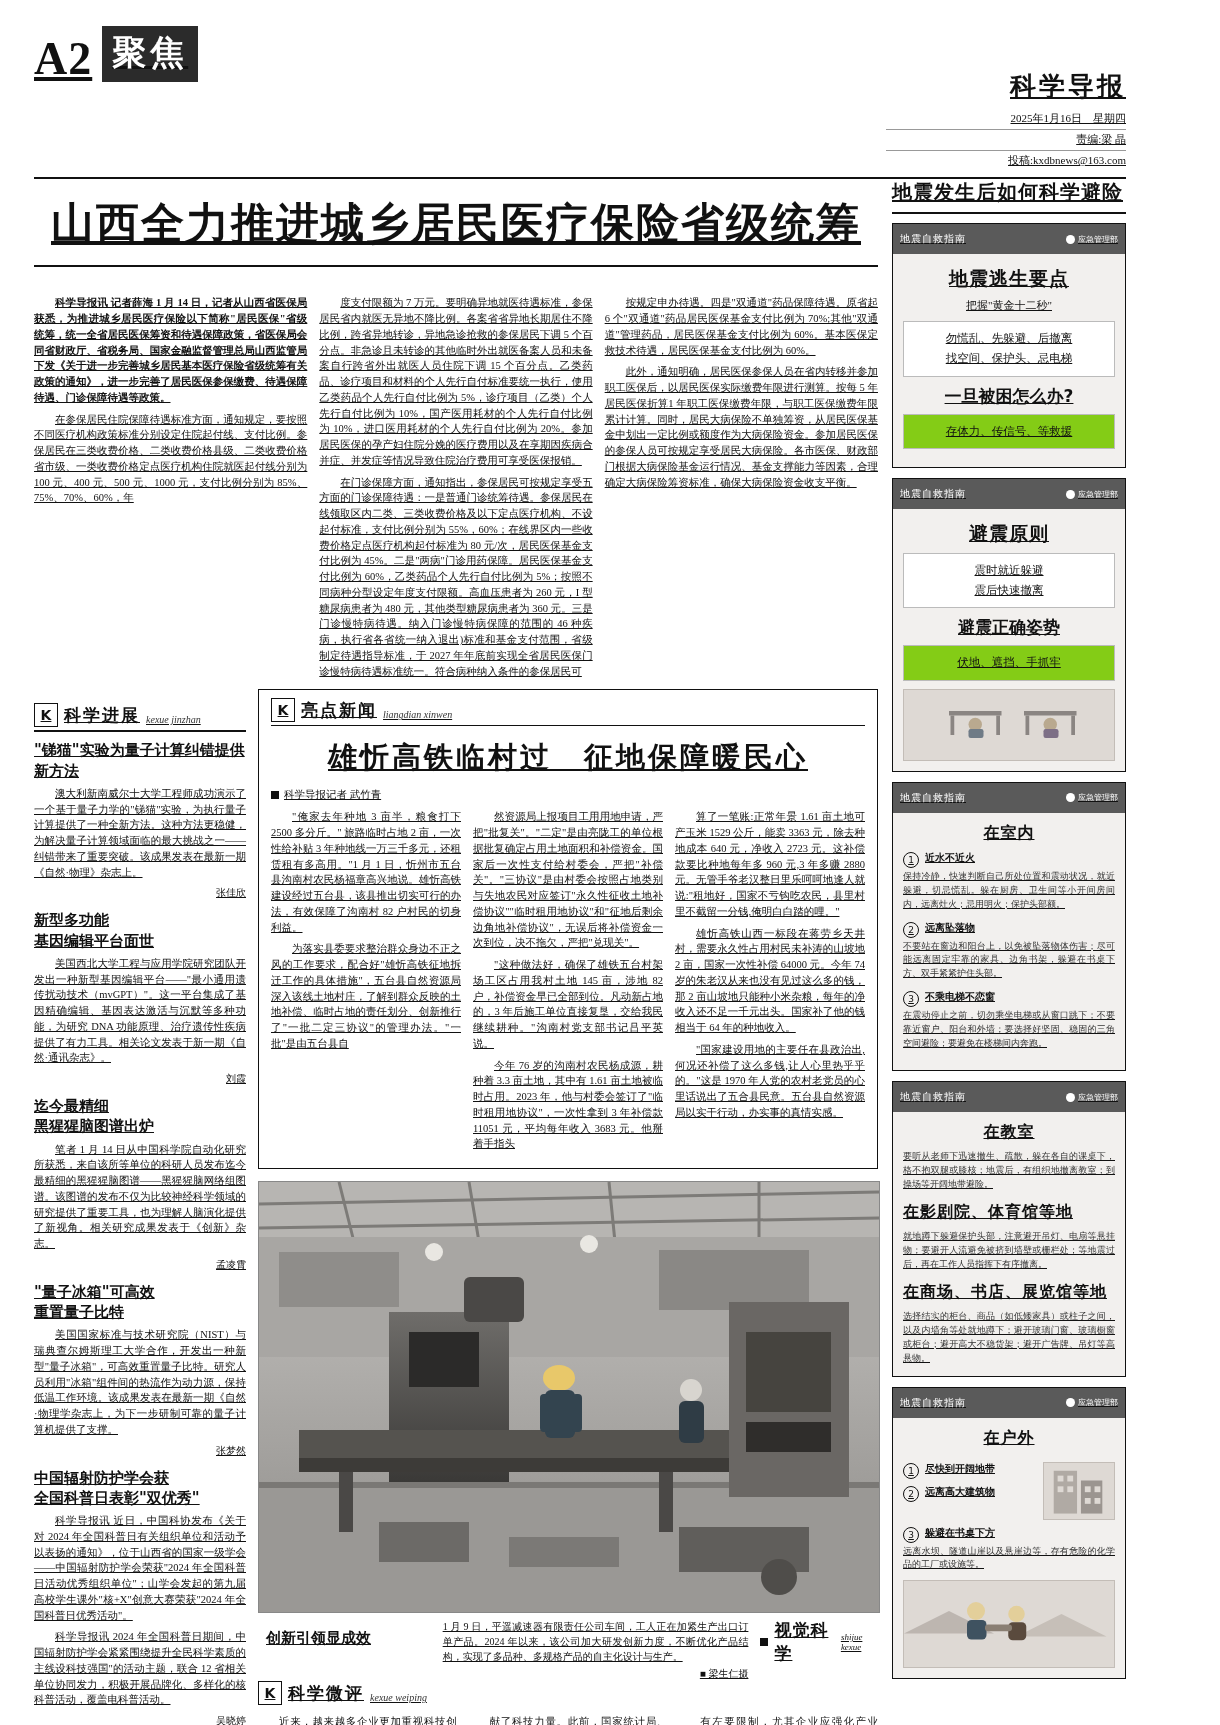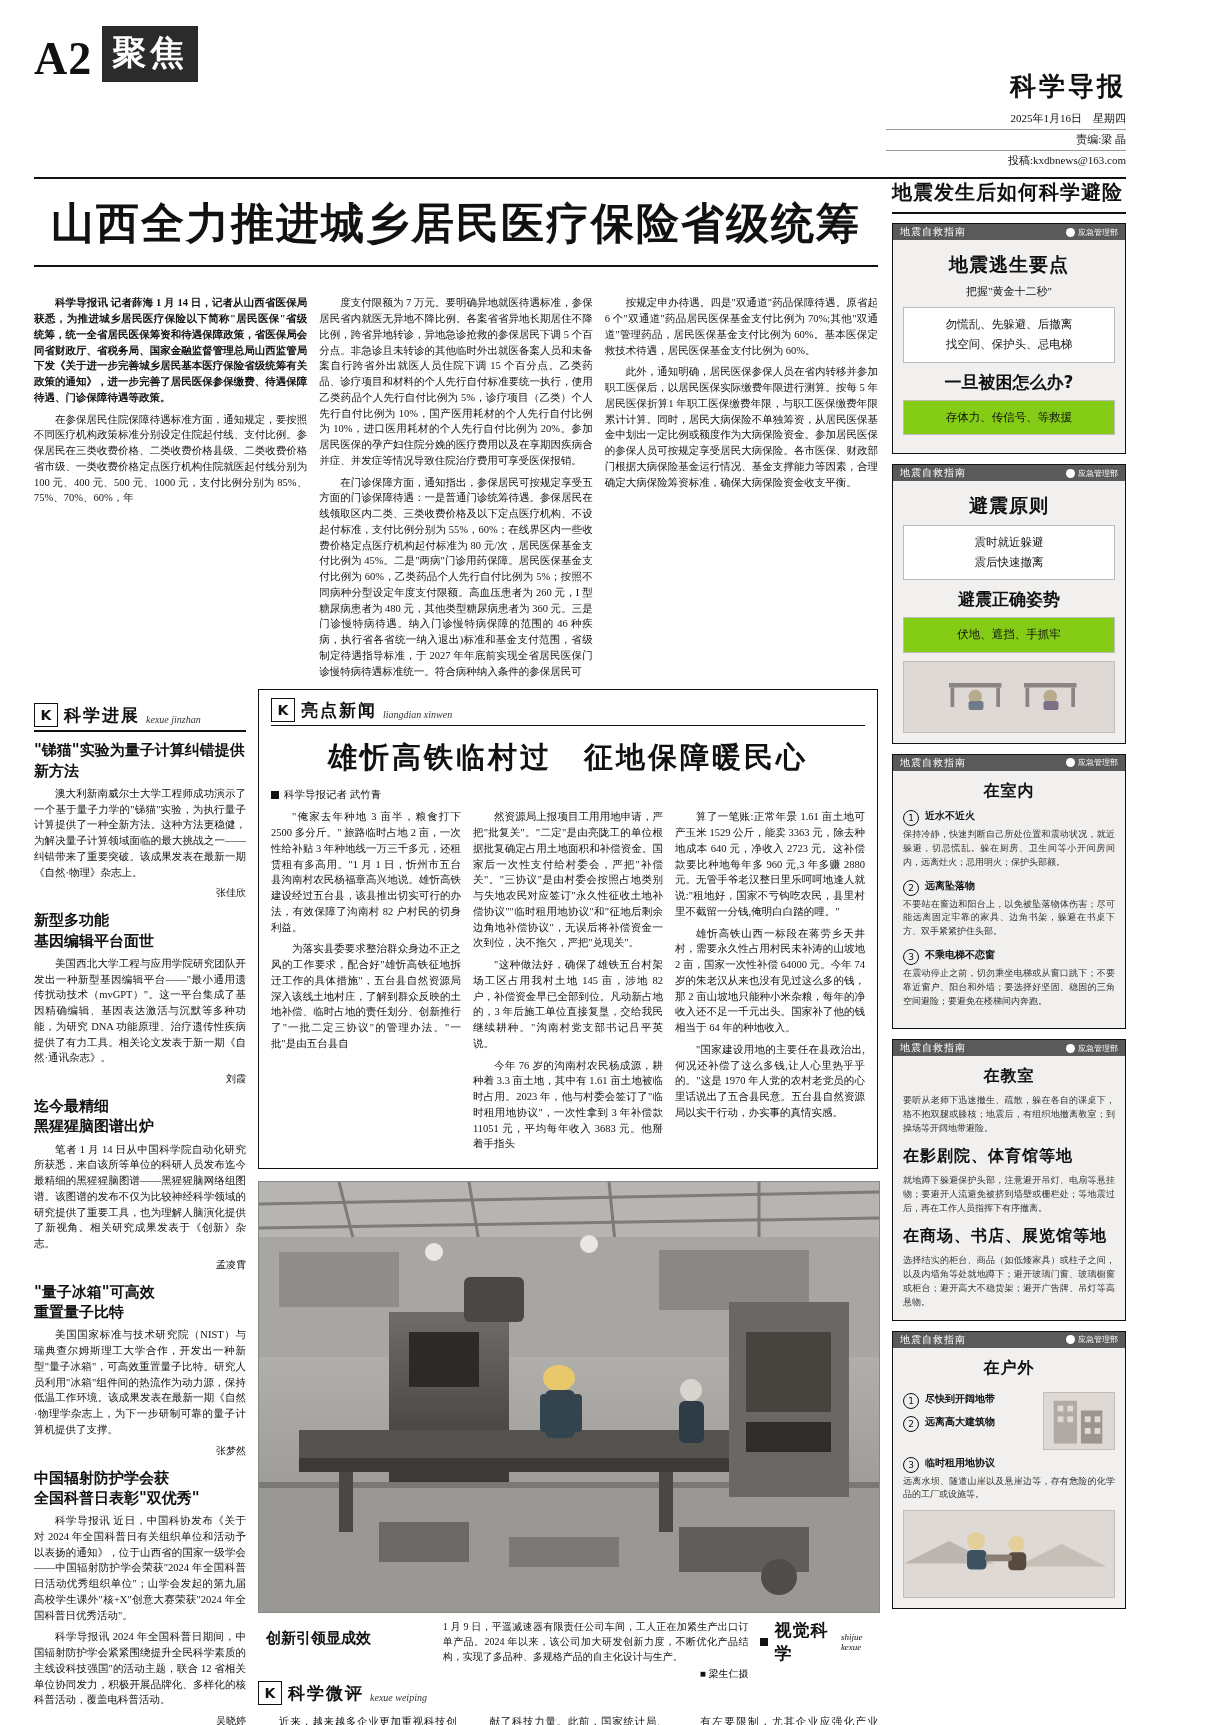--- a/index.html
+++ b/index.html
@@ -1,17 +1,17 @@
 <!DOCTYPE html>
 <html><head>
 <meta charset="utf-8">
 <style>
   html,body{margin:0;padding:0;background:#ffffff;}
   body{width:1220px;height:1725px;font-family:"Liberation Serif",serif;color:#111;}
-  .page{position:relative;width:1160px;height:1725px;box-sizing:border-box;padding:26px 34px 10px 34px;}
+  .page{position:relative;width:1160px;height:1725px;box-sizing:border-box;padding:26px 34px 10px 34px;text-decoration:underline;}
 
   
   .masthead{display:flex;align-items:flex-start;justify-content:space-between;border-bottom:2px solid #111;padding-bottom:6px;}
   .mh-left{display:flex;align-items:flex-end;gap:10px;}
   .page-no{font-family:"Liberation Serif",serif;font-size:46px;font-weight:700;letter-spacing:1px;line-height:1;}
   .juji{background:#2b2b2b;color:#fff;font-size:34px;font-weight:700;padding:4px 10px 6px 10px;letter-spacing:4px;font-family:"DejaVu Sans",sans-serif;}
   .mh-right{text-align:right;font-size:11px;line-height:1.55;margin-top:40px;}
   .mh-brand{font-size:26px;font-weight:700;letter-spacing:3px;font-family:"DejaVu Sans",sans-serif;margin-bottom:3px;}
   .mh-meta{border-top:0;}
   .mh-meta div{border-bottom:1px solid #999;padding:1px 0 2px 0;min-width:240px;}
@@ -61,21 +61,21 @@
   .cap-logo{width:20%;display:flex;align-items:center;gap:6px;justify-content:flex-end;}
   .cap-logo .cn{font-family:"DejaVu Sans",sans-serif;font-weight:700;font-size:17px;letter-spacing:1px;}
   .cap-logo .py{font-style:italic;font-size:9px;}
 
   .bottom-title{font-family:"DejaVu Sans",sans-serif;font-weight:700;font-size:27px;letter-spacing:2px;margin:16px 0 10px 0;}
   .bot-cols{display:flex;gap:12px;}
   .bot-cols .c{width:33.33%;}
 
   
   .card{border:1px solid #111;margin-bottom:10px;background:#f2f0ee;position:relative;overflow:hidden;}
-  .card-hd{display:flex;align-items:center;justify-content:space-between;background:#5a5a5a;color:#fff;padding:1px 7px;font-size:10px;}
+  .card-hd{display:flex;align-items:center;justify-content:space-between;background:#5a5a5a;color:#fff;padding:8px 7px;font-size:10px;}
   .card-hd .tag{font-family:"DejaVu Sans",sans-serif;letter-spacing:1px;}
   .card-hd .logo{display:flex;align-items:center;gap:3px;font-size:8px;}
   .card-hd .dot{width:9px;height:9px;border-radius:50%;background:#fff;display:inline-block;}
   .card-body{padding:8px 10px 10px 10px;}
   .rt-h1{font-family:"DejaVu Sans",sans-serif;font-weight:700;font-size:19px;text-align:center;letter-spacing:1px;margin:4px 0 6px 0;}
   .rt-sub{font-size:11px;text-align:center;margin:0 0 8px 0;}
   .panel{background:#fff;border:1px solid #bbb;padding:7px 9px;font-size:11.5px;line-height:1.7;text-align:center;margin-bottom:8px;}
   .panel.dark{background:#84cc16;}
   .rt-h2{font-family:"DejaVu Sans",sans-serif;font-weight:700;font-size:17px;text-align:center;margin:8px 0 6px 0;}
   .rt-note{font-size:9px;line-height:1.55;color:#333;text-align:justify;}
@@ -454,21 +454,21 @@
                       <rect x="52" y="24" width="6" height="6"></rect>
                     <rect x="42" y="36" width="6" height="6"></rect>
                       <rect x="52" y="36" width="6" height="6"></rect>
                   </g>
                 </svg>
               </div>
             </div>
           </div>
           <div class="num-row">
             <span class="circ">3</span>
-            <span class="num-t">临时租用地协议</span>
+            <span class="num-t">躲避在书桌下方</span>
           </div>
           <div class="rt-note">远离水坝、隧道山崖以及悬崖边等，存有危险的化学品的工厂或设施等。</div>
           <div class="fig" style="height:86px;margin-top:8px;">
             <svg viewBox="0 0 280 86" preserveAspectRatio="none">
               <rect x="0" y="0" width="280" height="86" fill="#ded9d4"></rect>
               <path d="M0 70 L60 40 L120 70 Z" fill="#bdb6b0"></path>
               <path d="M150 74 L210 44 L270 74 Z" fill="#c6bfb8"></path>
               <circle cx="96" cy="40" r="12" fill="#e3cf9a"></circle>
               <rect x="84" y="52" width="26" height="26" rx="6" fill="#3f5260"></rect>
               <circle cx="150" cy="44" r="11" fill="#e3cf9a"></circle>

